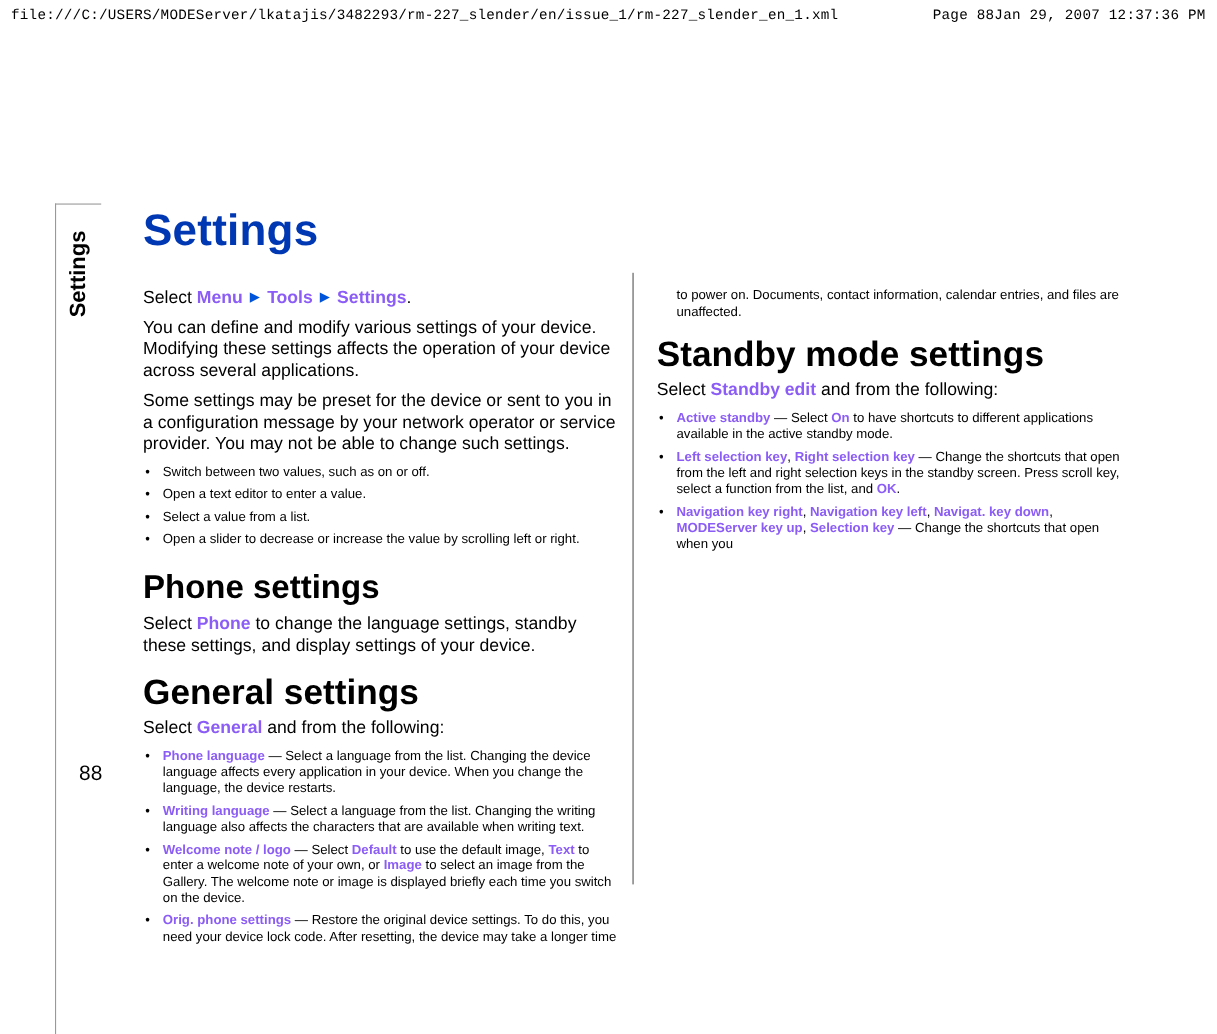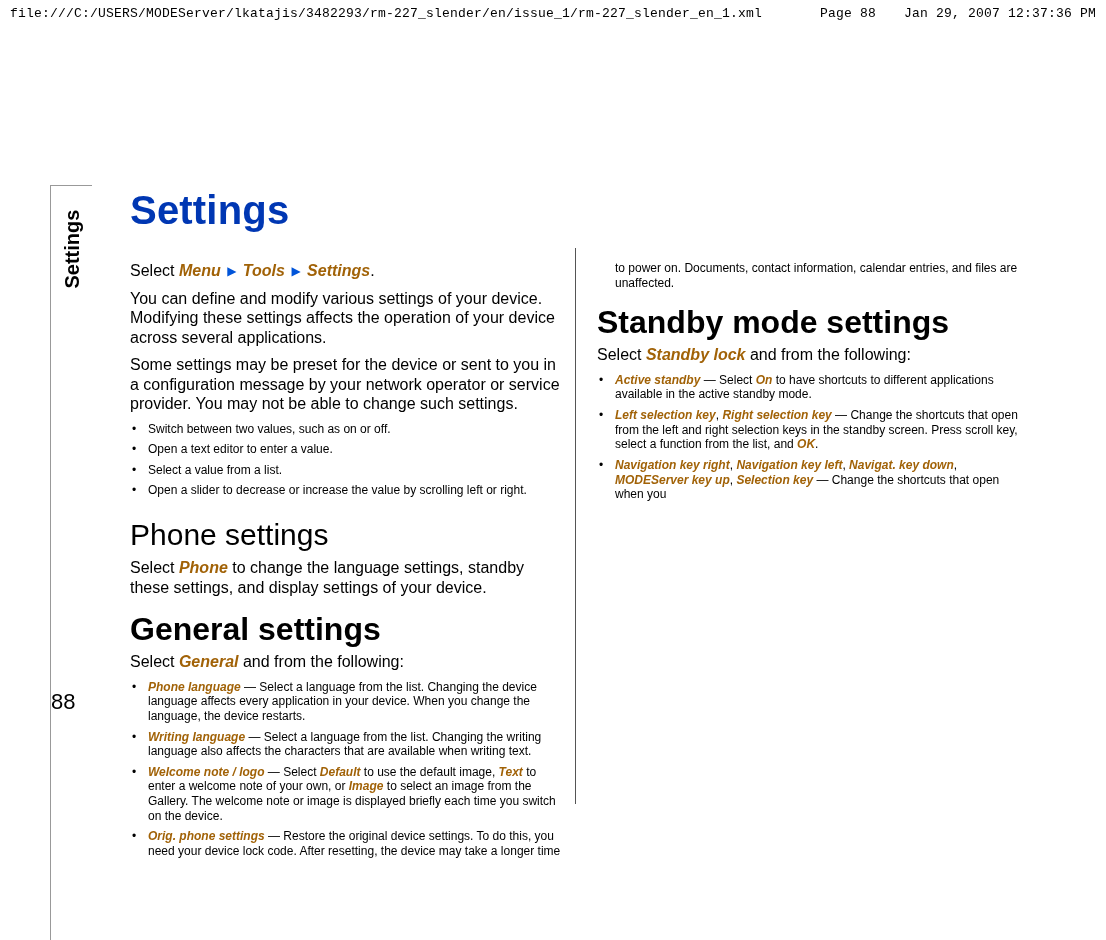--- a/index.html
+++ b/index.html
@@ -1,30 +1,30 @@
 <!DOCTYPE html>
 <html><head>
 <meta charset="utf-8">
 <style>
   * { margin: 0; padding: 0; box-sizing: border-box; }
   html, body { width: 1106px; height: 940px; background: #fff; font-family: Arial, Helvetica, sans-serif; color: #000; }
   .header-bar { display: flex; justify-content: space-between; padding: 6px 10px 4px 10px; font-family: "Courier New", monospace; font-size: 13px; letter-spacing: 0.2px; align-items: flex-end; }
-  .header-right { display: flex; gap: 28px; }
+  .header-right { display: flex; }
   .tab { position: absolute; top: 185px; left: 50px; width: 42px; height: 810px; border: 1px solid #999; border-right: none; border-bottom: none; }
   .tab-label { position: absolute; top: 70px; left: 0; width: 42px; text-align: center; transform: rotate(-90deg); transform-origin: 50% 50%; font-weight: bold; font-size: 20px; }
-  .page-number { position: absolute; bottom: 280px; left: 0; width: 42px; text-align: left; font-size: 22px; }
+  .page-number { position: absolute; bottom: 280px; left: 0; width: 42px; text-align: right; font-size: 19px; }
   .content { position: absolute; top: 188px; left: 130px; width: 900px; }
   h1.title { color: #0037b3; font-size: 40px; font-weight: bold; margin-bottom: 28px; letter-spacing: 0.2px; }
-  h2.section { font-size: 30px; font-weight: normal; margin-top: 20px; margin-bottom: 6px; }
+  h2.section { font-size: 30px; font-weight: bold; margin-top: 20px; margin-bottom: 6px; }
   h3.subsection { font-size: 32px; font-weight: bold; margin-top: 14px; margin-bottom: 4px; }
   .columns { column-count: 2; column-gap: 34px; column-fill: auto; height: 620px; }
   p { font-size: 16px; line-height: 1.22; margin-bottom: 8px; }
   li { font-size: 12px; line-height: 1.22; margin-bottom: 6px; list-style: none; position: relative; padding-left: 18px; }
   li::before { content: "•"; position: absolute; left: 2px; top: 0; }
-  .blue { color: #a16207; font-weight: bold; font-style: italic; }
+  .blue { color: #8b5cf6; font-weight: bold; }
   .chev { color: #0054d9; font-size: 12px; vertical-align: 1px; padding: 0 2px; }
   .col-rule { position: absolute; left: 575px; top: 248px; width: 1px; height: 556px; background: #555; }
 </style>
 </head>
 <body>
 
 <div class="header-bar">
   <span>file:///C:/USERS/MODEServer/lkatajis/3482293/rm-227_slender/en/issue_1/rm-227_slender_en_1.xml</span>
   <span class="header-right">
     <span>Page 88</span>
@@ -79,21 +79,21 @@
       <li>
         <span class="blue">Welcome note / logo</span><span> — </span><span>Select </span><span class="blue">Default</span><span> to use the default image, </span><span class="blue">Text</span><span> to enter a welcome note of your own, or </span><span class="blue">Image</span><span> to select an image from the Gallery. The welcome note or image is displayed briefly each time you switch on the device.</span>
       </li>
       <li>
         <span class="blue">Orig. phone settings</span><span> — </span><span>Restore the original device settings. To do this, you need your device lock code. After resetting, the device may take a longer time to power on. Documents, contact information, calendar entries, and files are unaffected.</span>
       </li>
     </ul>
 
     <h3 class="subsection">Standby mode settings</h3>
     <p>
-      <span>Select </span><span class="blue">Standby lock</span><span> and from the following:</span>
+      <span>Select </span><span class="blue">Standby edit</span><span> and from the following:</span>
     </p>
     <ul>
       <li>
         <span class="blue">Active standby</span><span> — </span><span>Select </span><span class="blue">On</span><span> to have shortcuts to different applications available in the active standby mode.</span>
       </li>
       <li>
         <span class="blue">Left selection key</span><span>, </span><span class="blue">Right selection key</span><span> — </span><span>Change the shortcuts that open from the left and right selection keys in the standby screen. Press scroll key, select a function from the list, and </span><span class="blue">OK</span><span>.</span>
       </li>
       <li>
         <span class="blue">Navigation key right</span><span>, </span><span class="blue">Navigation key left</span><span>, </span><span class="blue">Navigat. key down</span><span>, </span><span class="blue">MODEServer key up</span><span>, </span><span class="blue">Selection key</span><span> — </span><span>Change the shortcuts that open when you</span>

